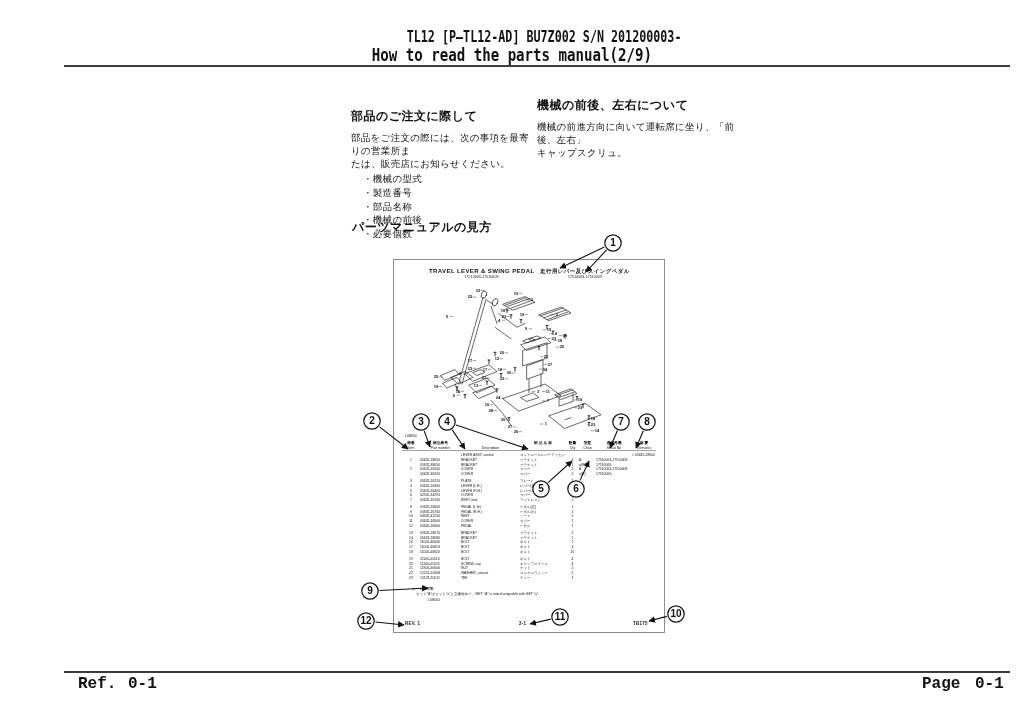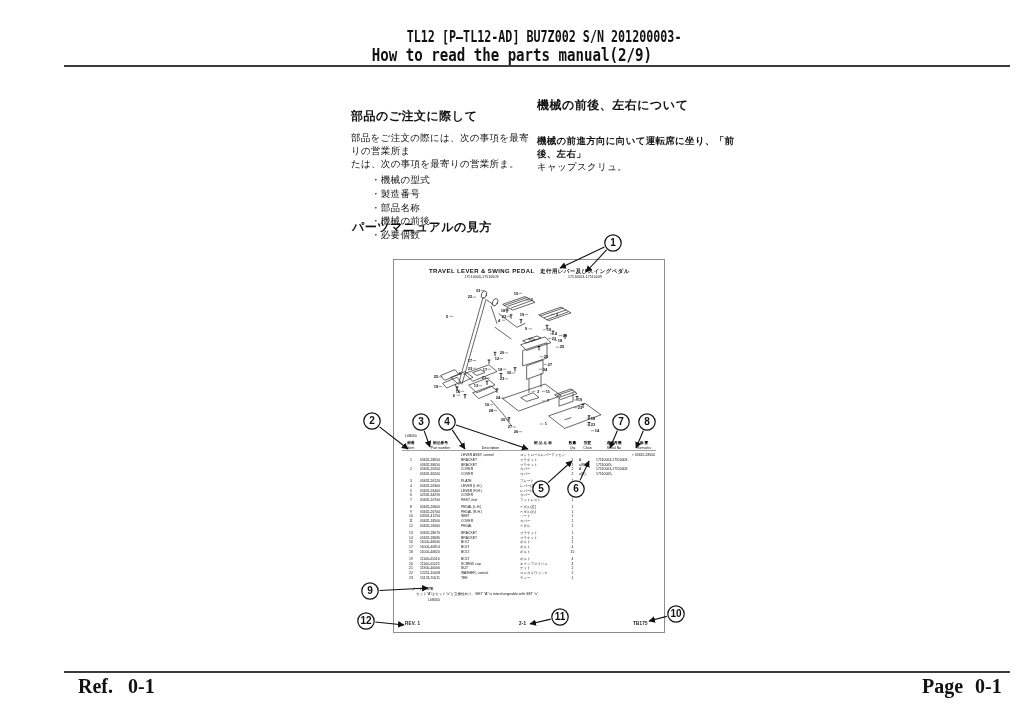--- a/index.html
+++ b/index.html
@@ -27,49 +27,49 @@
   .trow span:nth-child(1){text-align:center;}
   .trow span:nth-child(5){text-align:center;}
   .thead-jp{font-size:7.5px;line-height:10px;font-weight:bold;}
   .thead-en{font-size:7px;line-height:9px;}
   .thead-jp span,.thead-en span{text-align:center;}
   .tspacer{height:4.8px;}
   .theader{border-bottom:1px solid #444;padding-bottom:2px;}
   .pbot{font-size:9px;font-weight:bold;letter-spacing:.5px;white-space:pre;}
   .note-l{font-size:7px;line-height:10px;white-space:pre;}
   #overlay{position:absolute;left:0;top:0;width:1024px;height:724px;pointer-events:none;}
-  .ftr{font-family:Liberation Serif, serif;font-weight:bold;font-size:20px;white-space:pre;}
+  .ftr{font-family:Liberation Mono, monospace;font-weight:bold;font-size:16px;white-space:pre;}
 </style>
 </head>
 <body>
 
 <div class="abs hdr-wrap" style="top:28px;margin-left:32px;">
   <span class="mono cond78" style="font-size:15px;">TL12 [P—TL12-AD] BU7Z002 S/N 201200003-</span>
 </div>
 <div class="abs hdr-wrap" style="top:45px;">
   <span class="mono cond83" style="font-size:17px;">How to read the parts manual(2/9)</span>
 </div>
 <div class="rule" style="top:65px;"></div>
 
 <div class="abs" style="left:351px;top:108px;width:185px;">
   <div class="jp-title">部品のご注文に際して</div>
   <div class="jp-body" style="margin-top:6px;">部品をご注文の際には、次の事項を最寄りの営業所ま</div>
-  <div class="jp-body">たは、次の事項を最寄りの営業所ま。</div>
-  <div id="bullets" style="margin-top:3px;margin-left:20px;">
+  <div class="jp-body">たは、販売店にお知らせください。</div>
+  <div id="bullets" style="margin-top:3px;margin-left:12px;font-family:Liberation Serif, serif;">
       <div class="bullet">・機械の型式</div>
       <div class="bullet">・製造番号</div>
       <div class="bullet">・部品名称</div>
       <div class="bullet">・機械の前後</div>
       <div class="bullet">・必要個数</div>
     </div>
 </div>
 
 <div class="abs" style="left:537px;top:97px;width:200px;">
   <div class="jp-title">機械の前後、左右について</div>
-  <div class="jp-body" style="margin-top:20px;font-weight:bold;">機械の前進方向に向いて運転席に坐り、「前後、左右」</div>
+  <div class="jp-body" style="margin-top:6px;">機械の前進方向に向いて運転席に坐り、「前後、左右」</div>
   <div class="jp-body">キャップスクリュ。</div>
 </div>
 
 <div class="abs jp-title" style="left:352px;top:219px;">パーツマニュアルの見方</div>
 
 <div class="abs page">
   <div class="page2x">
     <div class="abs ptitle" style="left:70px;top:14px;width:210px;text-align:center;">TRAVEL LEVER &amp; SWING PEDAL</div>
     <div class="abs pserial" style="left:70px;top:30px;width:210px;">17510003-17510009</div>
     <div class="abs ptitle" style="left:292px;top:14px;width:180px;text-align:center;font-size:11px;">走行用レバー及びスイングペダル</div>

